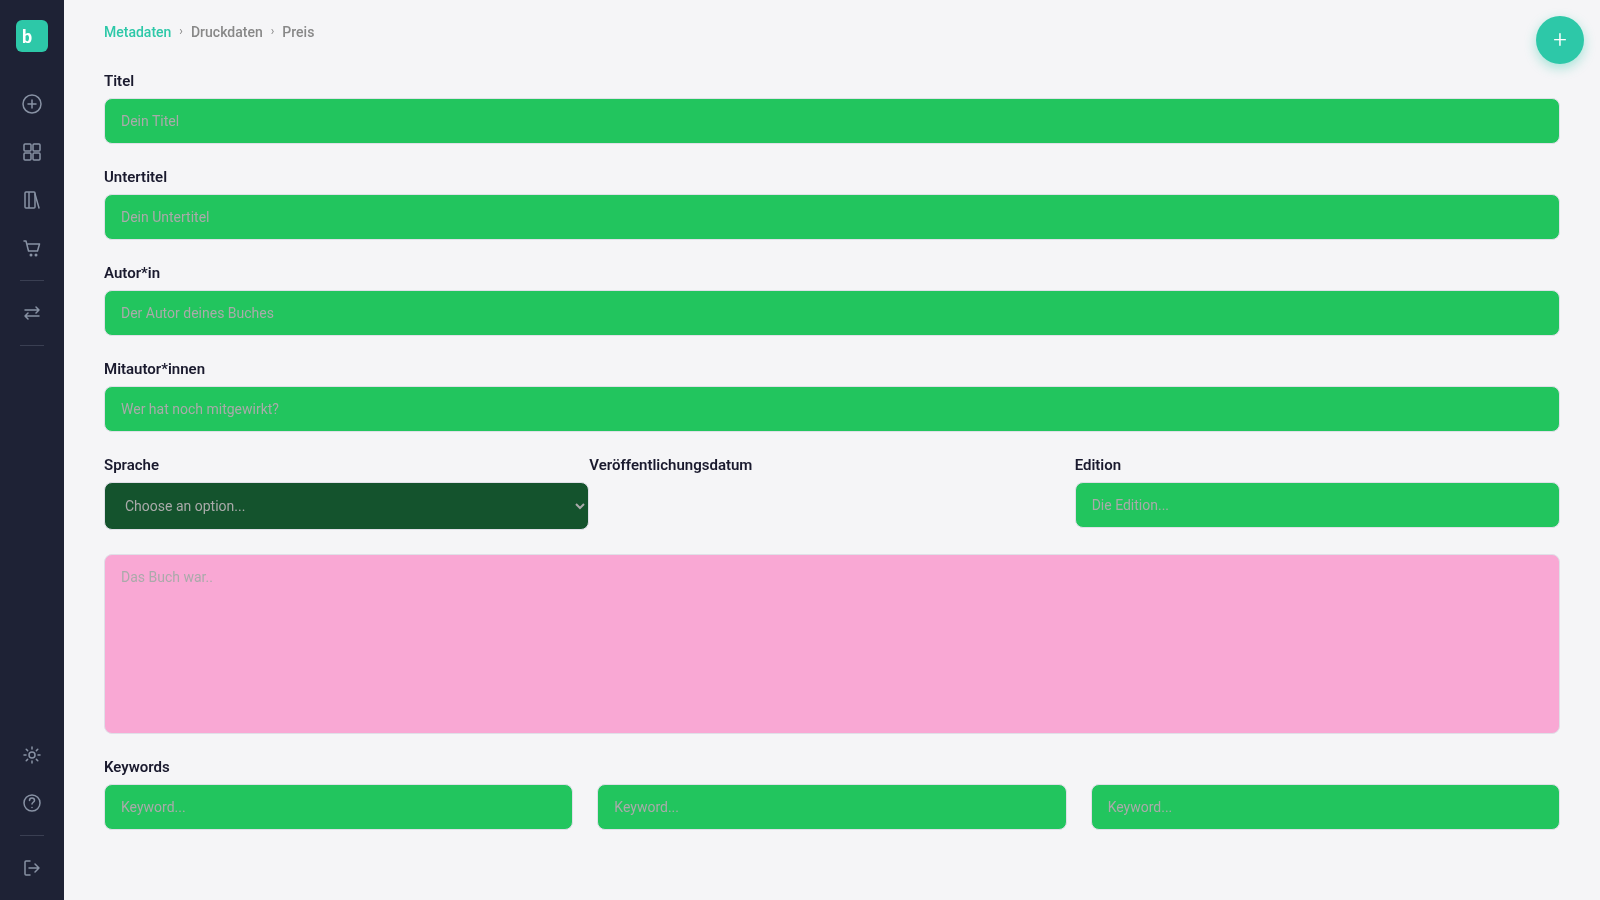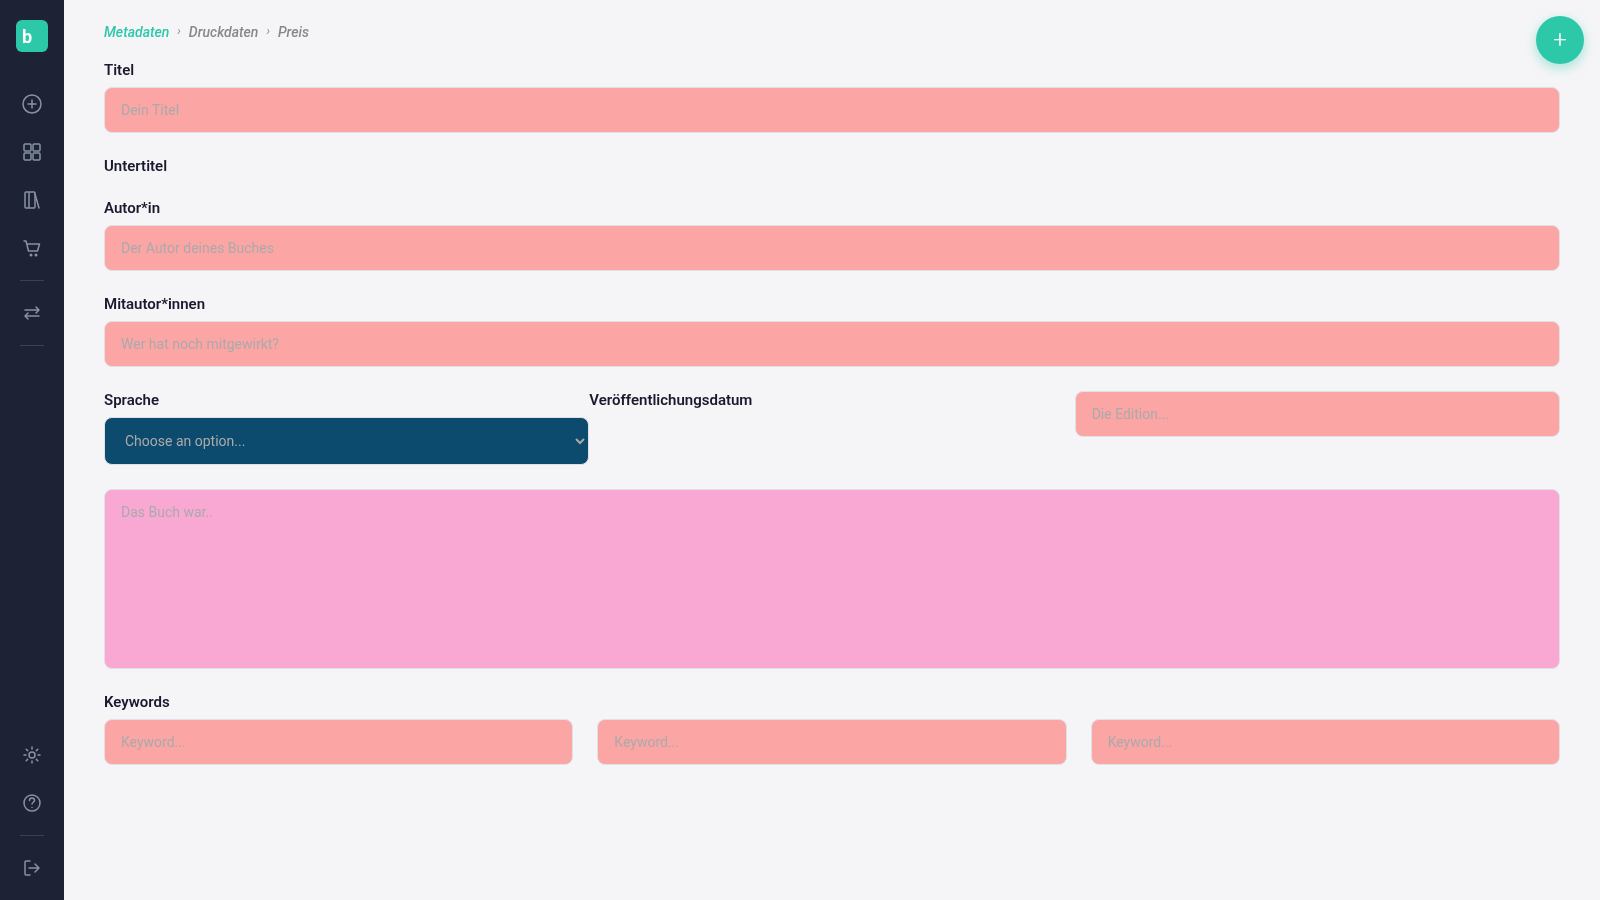--- a/index.html
+++ b/index.html
@@ -88,23 +88,22 @@
       overflow-y: auto;
       padding: 24px 40px;
       background: #f5f5f7;
     }
 
     
     .breadcrumb {
       display: flex;
       align-items: flex-start;
       gap: 8px;
-      margin-bottom: 21px;
+      margin-bottom: 32px;
       font-size: 14px;
-      font-style: italic;
     }
 
     .breadcrumb-item {
       color: #2dc8a8;
       cursor: pointer;
       font-weight: 500;
     }
 
     .breadcrumb-item.inactive {
       color: #888;
@@ -137,38 +136,38 @@
       color: #1a1a2e;
     }
 
     .form-input {
       width: 100%;
       padding: 14px 16px;
       border: 1.5px solid #e0e0e8;
       border-radius: 8px;
       font-size: 14px;
       color: #333;
-      background: #fca5a5;
+      background: #22c55e;
       outline: none;
       transition: border-color 0.2s;
       font-family: inherit;
     }
 
     .form-input::placeholder {
       color: #aaa;
     }
 
     .form-select {
       width: 100%;
       padding: 14px 16px;
       border: 1.5px solid #e0e0e8;
       border-radius: 8px;
       font-size: 14px;
       color: #aaa;
-      background: #0c4a6e;
+      background: #14532d;
       outline: none;
       cursor: pointer;
       appearance: auto;
       font-family: inherit;
     }
 
     .form-textarea {
       width: 100%;
       padding: 14px 16px;
       border: 1.5px solid #e0e0e8;
@@ -306,20 +305,21 @@
     <span class="breadcrumb-item inactive">Preis</span>
   </nav>
 
   <div class="form-row">
     <div class="form-group">
       <label class="form-label">Titel</label>
       <input type="text" class="form-input" placeholder="Dein Titel" style="">
     </div>
     <div class="form-group">
       <label class="form-label">Untertitel</label>
+      <input type="text" class="form-input" placeholder="Dein Untertitel" style="">
     </div>
   </div>
 
   <div class="form-row">
     <div class="form-group">
       <label class="form-label">Autor*in</label>
       <input type="text" class="form-input" placeholder="Der Autor deines Buches" style="">
     </div>
     <div class="form-group">
       <label class="form-label">Mitautor*innen</label>
@@ -334,20 +334,21 @@
         <option value="">Choose an option...</option>
         <option value="de">Deutsch</option>
         <option value="en">English</option>
         <option value="fr">Français</option>
       </select>
     </div>
     <div class="form-group">
       <label class="form-label">Veröffentlichungsdatum</label>
     </div>
     <div class="form-group">
+      <label class="form-label">Edition</label>
       <input type="text" class="form-input" placeholder="Die Edition..." style="">
     </div>
   </div>
 
   <div class="form-group" style="margin-bottom: 24px;">
     <textarea class="form-textarea" placeholder="Das Buch war.." style=""></textarea>
   </div>
 
   <div class="form-group">
     <label class="form-label">Keywords</label>

